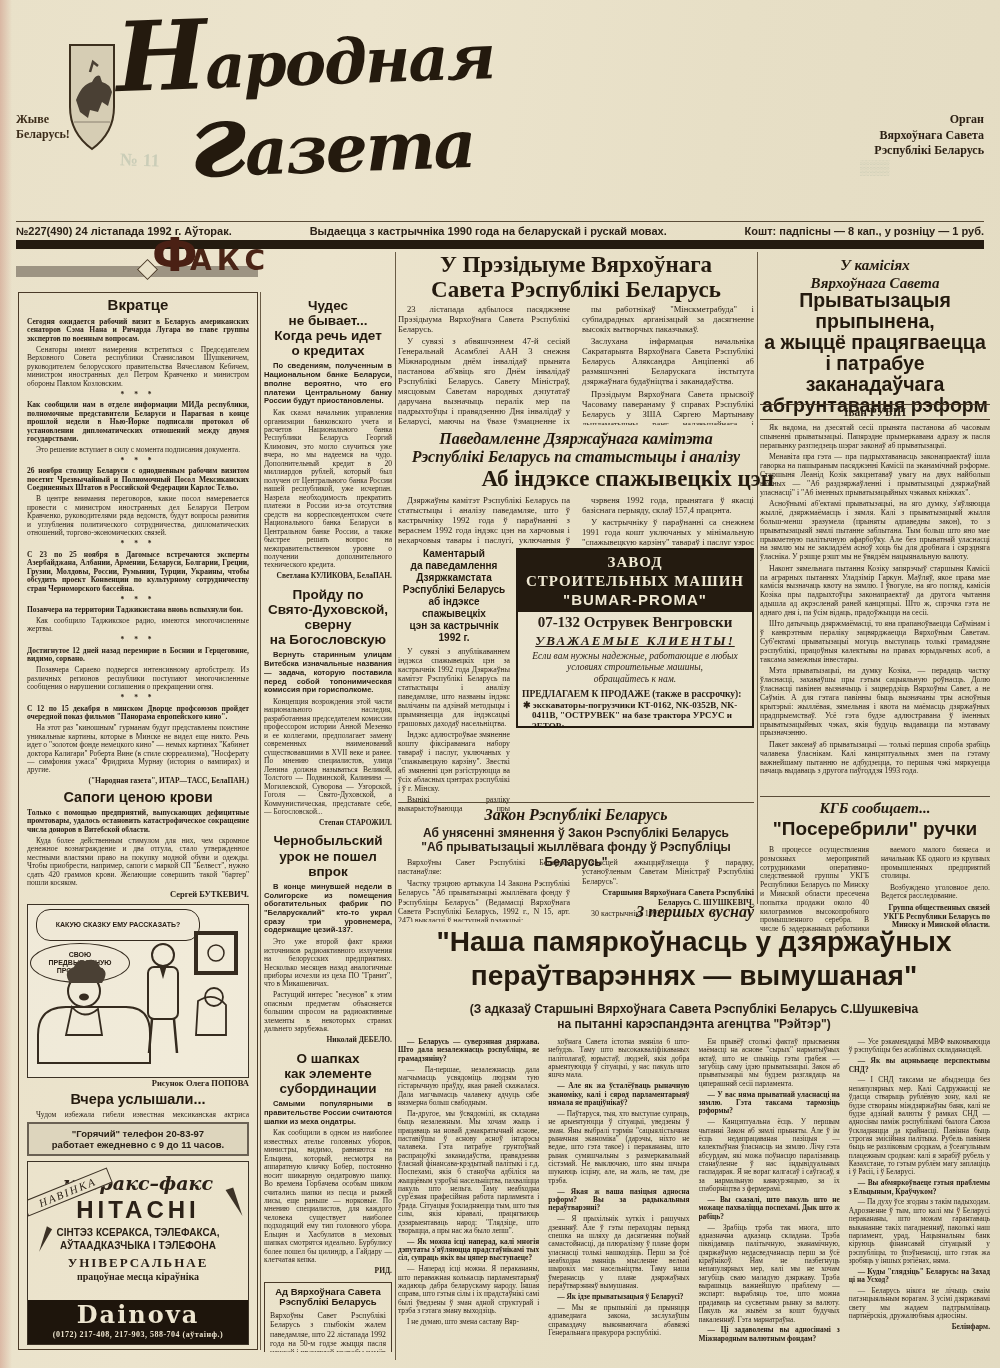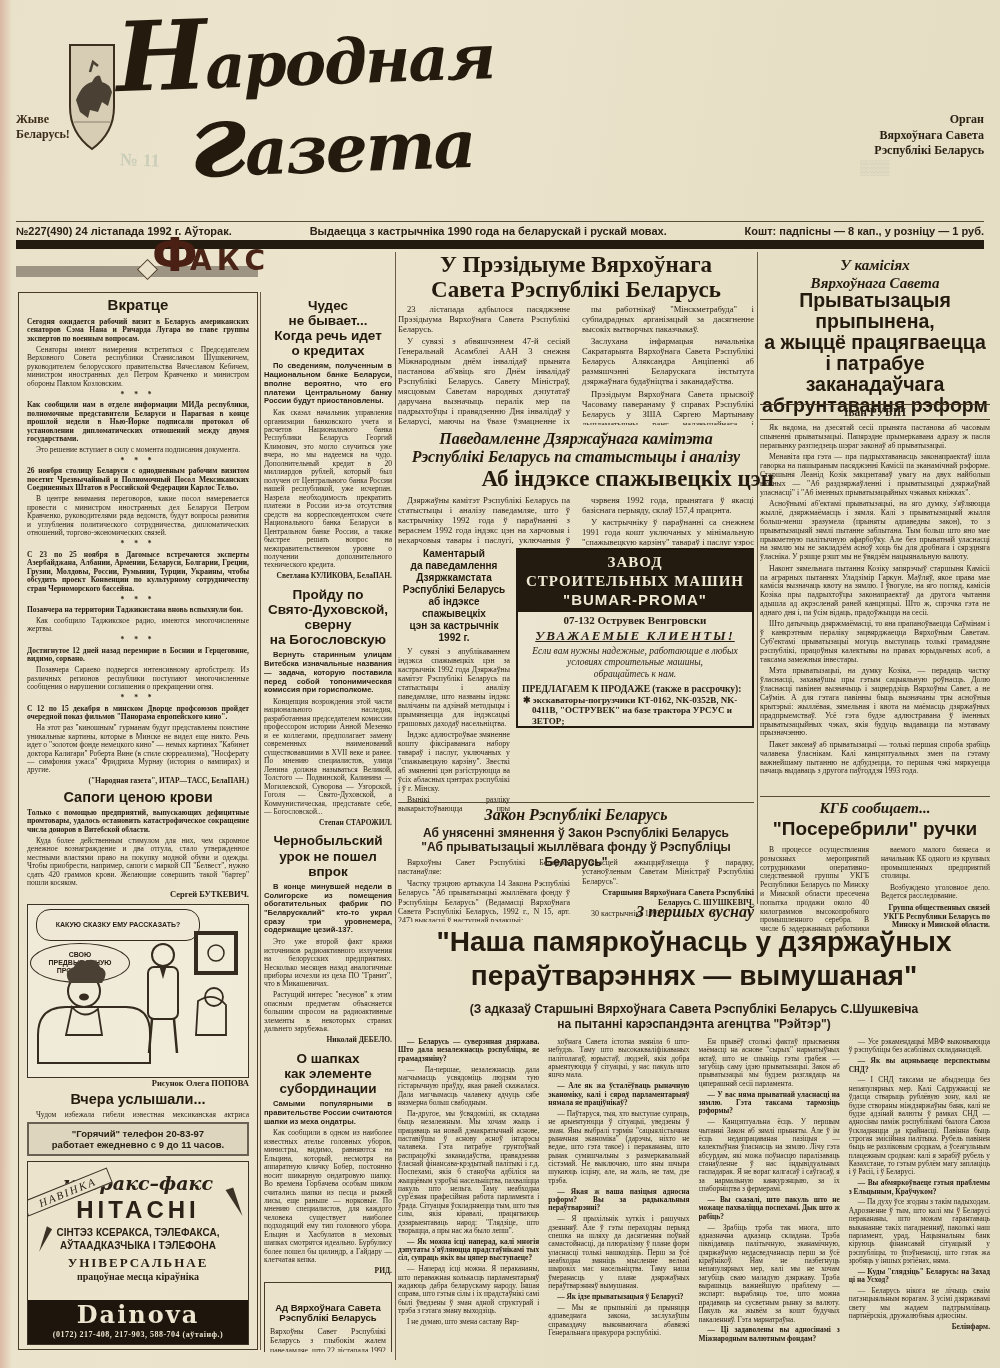--- a/index.html
+++ b/index.html
@@ -63,36 +63,36 @@
   .univ2{font-weight:bold;font-size:10px;}
   .dainband{position:absolute;left:0;right:0;bottom:0;height:44px;background:#1e150c;color:#ede5cf;}
   .dainova{font-family:"DejaVu Serif",serif;font-weight:bold;font-size:24px;letter-spacing:2px;line-height:30px;}
   .daintel{font-size:8px;font-weight:bold;letter-spacing:.5px;}
   .tri{position:absolute;width:0;height:0;border-style:solid;}
   
   .col2{left:264px;top:292px;width:128px;height:1060px;overflow:hidden;}
   .c2-title{font-family:"Liberation Sans",sans-serif;font-size:13.5px;text-align:center;line-height:1.12;margin:6px 0 4px;}
   .c2lead{font-family:"Liberation Sans",sans-serif;font-weight:bold;font-size:7.6px;line-height:1.15;margin:0 0 3px;}
   .obit{border:1.5px solid #4a3a28;padding:4px 5px;margin-top:6px;}
-  .obit h4{font-family:"Liberation Sans",sans-serif;font-size:9.5px;text-align:center;margin:16px 0 3px;}
+  .obit h4{font-family:"Liberation Sans",sans-serif;font-size:9.5px;text-align:center;margin:0 0 3px;}
   
   .pres-title{left:398px;top:252px;width:356px;font-size:23px;text-align:center;line-height:1.1;font-weight:bold;color:#241a0e;}
   .cols2{display:flex;gap:12px;}
   .cols2>div{flex:1;overflow:hidden;}
   .bodytxt{font-size:8.6px;line-height:1.16;}
   .kicker-i{font-style:italic;font-weight:bold;text-align:center;color:#241a0e;}
   .idx-kick{left:398px;top:430px;width:356px;font-size:16px;line-height:1.15;}
   .idx-title{left:418px;top:466px;width:356px;font-size:23px;text-align:right;font-weight:bold;}
   .comment{left:398px;top:548px;width:112px;height:266px;overflow:hidden;}
   .comment h4{font-size:10px;text-align:center;line-height:1.2;margin:0 0 4px;}
   .bumar{left:516px;top:548px;width:238px;height:180px;border:2.5px solid #241b10;box-sizing:border-box;overflow:hidden;background:rgba(255,255,255,.15);}
   .bumar-head{background:#241b10;color:#efe8d2;text-align:center;padding:3px 0 4px;}
   .bumar-head .z1{font-size:15px;font-weight:bold;letter-spacing:1px;line-height:1.25;}
   .bumar-head .z2{font-family:"Liberation Sans",sans-serif;font-size:15px;font-weight:bold;letter-spacing:1px;}
-  .bumar-addr{text-align:center;font-weight:bold;font-size:11px;margin:2px 0;}
+  .bumar-addr{text-align:center;font-weight:bold;font-size:15px;margin:2px 0;}
   .bumar-greet{text-align:center;font-style:italic;font-weight:bold;font-size:13px;letter-spacing:2px;text-decoration:underline;margin:2px 0;}
   .bumar-it{text-align:center;font-style:italic;font-size:9.5px;line-height:1.25;}
   .bumar-offer{font-weight:bold;font-size:9.5px;margin:3px 4px 1px;}
   .bullet{font-weight:bold;font-size:9px;line-height:1.15;margin:0 4px 3px 14px;text-indent:-9px;}
   .bullet:before{content:"✱ ";}
   .zakon-kick{left:398px;top:806px;width:356px;font-size:16px;}
   .zakon-title{left:398px;top:826px;width:356px;font-family:"Liberation Sans",sans-serif;font-size:12px;text-align:center;font-weight:bold;line-height:1.2;}
   .zakon-cols{left:398px;top:858px;width:356px;height:64px;}
   
   .rkick{left:760px;top:256px;width:230px;font-size:15px;line-height:1.2;}

